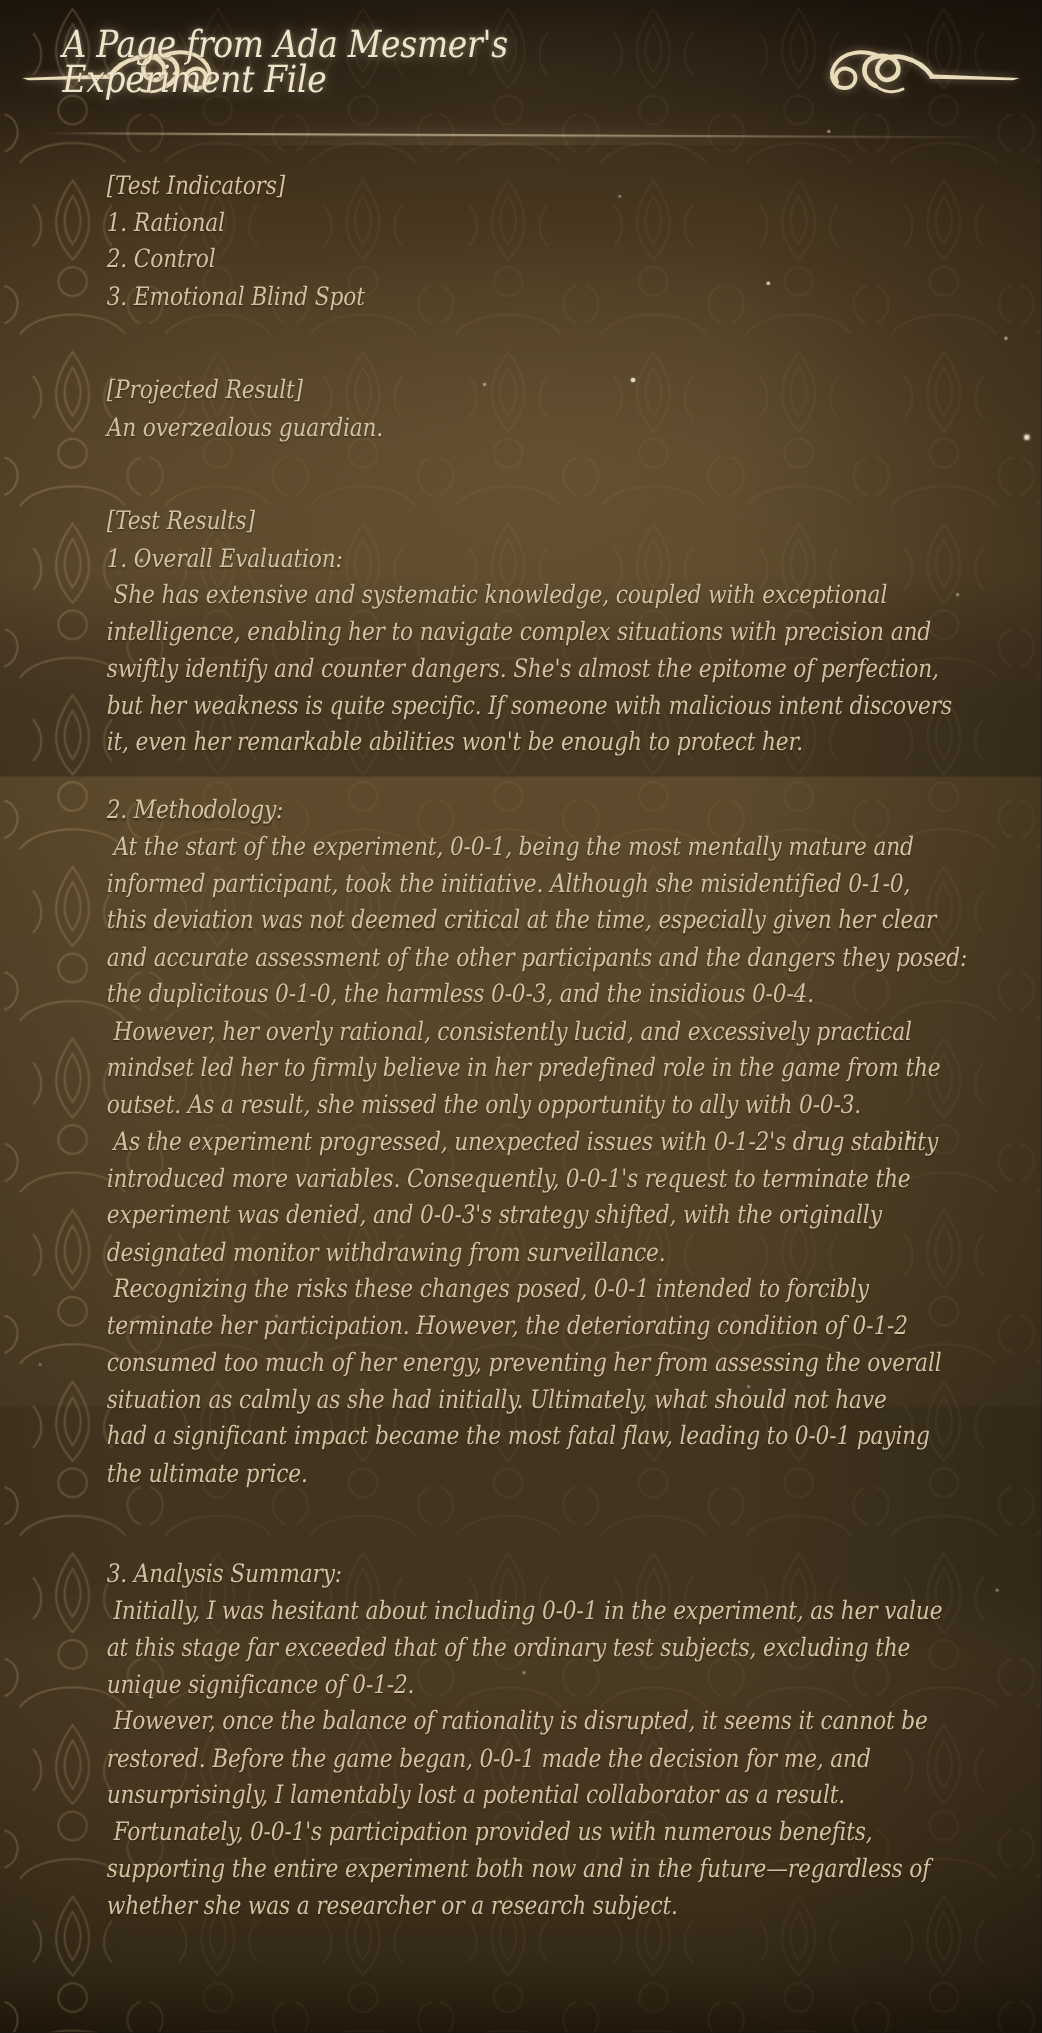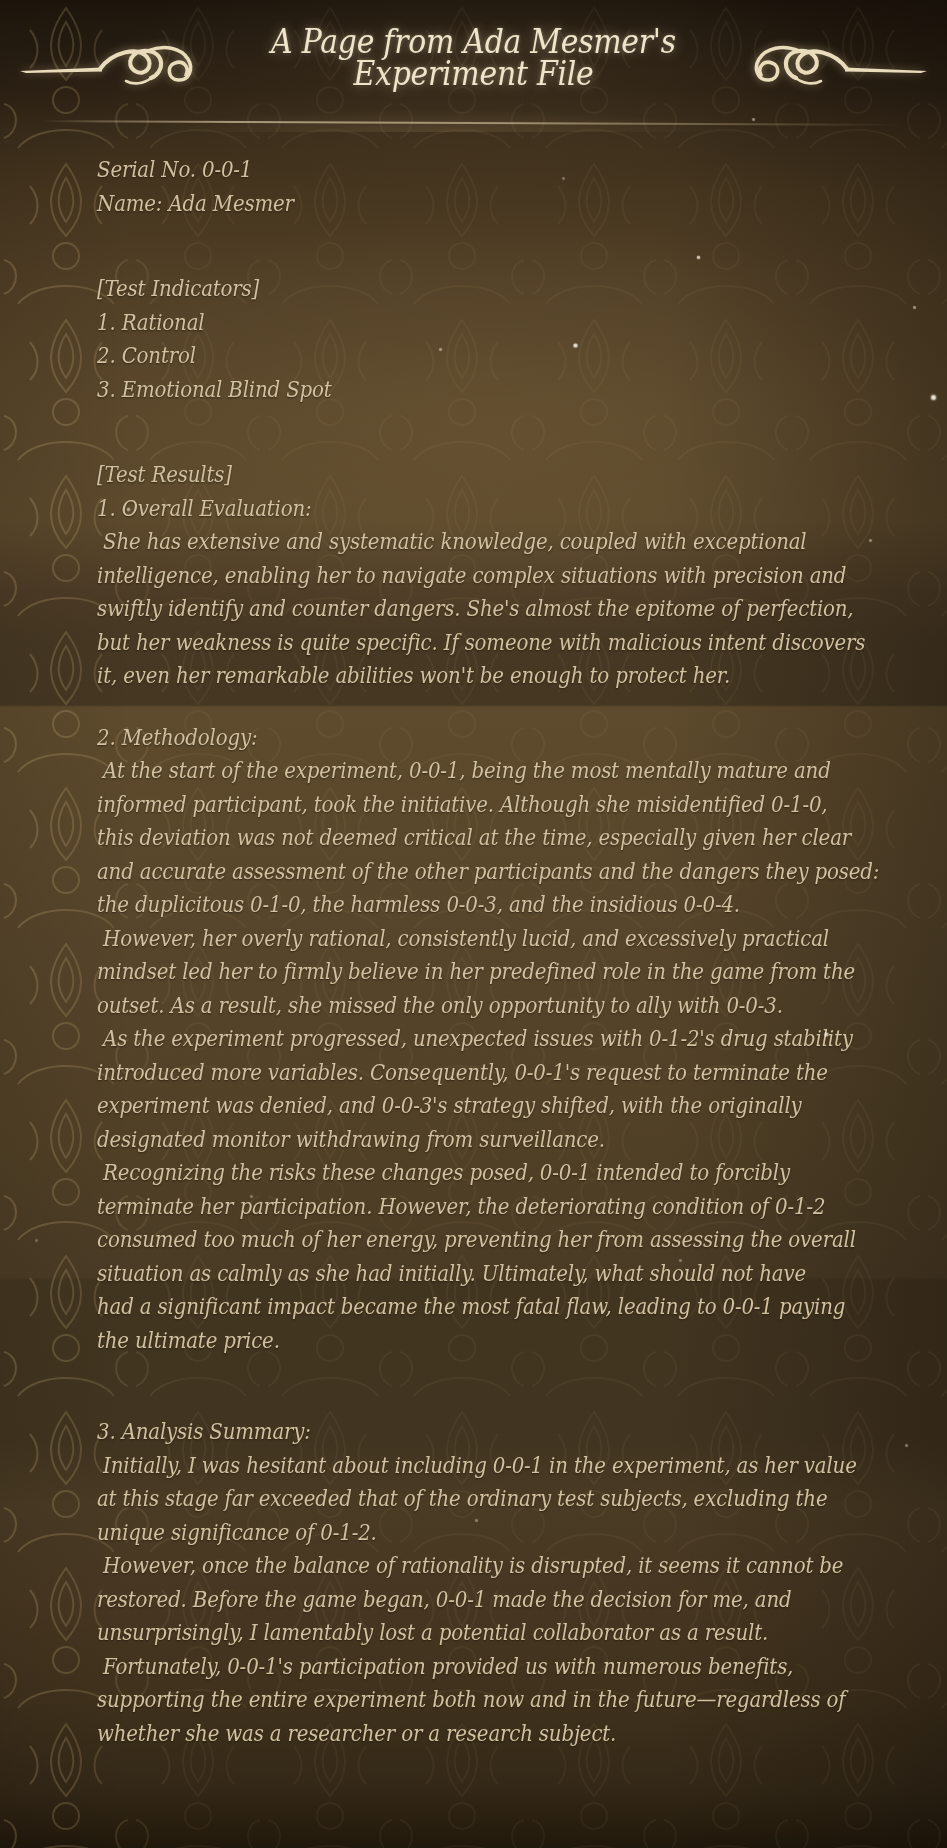--- a/index.html
+++ b/index.html
@@ -28,21 +28,21 @@
   .flourish{position:absolute;top:40px;width:195px;height:62px;filter:drop-shadow(0 0 4px rgba(240,220,175,0.45));}
   .flourish.leftf{left:18px;}
   .flourish.rightf{right:18px;transform:scaleX(-1);}
   #divider-glow{position:absolute;top:98px;left:120px;right:120px;height:34px;
     background:radial-gradient(ellipse 55% 90% at 45% 100%, rgba(205,180,135,0.14), rgba(205,180,135,0) 75%);
     pointer-events:none;}
   #divider{position:absolute;top:122px;left:42px;right:46px;height:2px;border-radius:2px;
     transform:rotate(0.25deg);filter:blur(0.6px);
     background:linear-gradient(90deg, rgba(220,200,160,0) 0%, rgba(225,205,165,0.30) 7%,
       rgba(238,221,184,0.60) 22%, rgba(238,221,184,0.52) 55%, rgba(225,205,165,0.28) 80%, rgba(220,200,160,0) 100%);}
-  #title-block{position:absolute;top:25px;left:0;width:947px;text-align:center;
+  #title-block{position:absolute;top:25px;left:0;width:947px;text-align:left;
     color:#f0e5ca;font-size:34px;line-height:32px;letter-spacing:-0.3px;
     text-shadow:0 0 14px rgba(250,235,200,0.40),0 0 4px rgba(250,235,200,0.30),0 1px 2px rgba(0,0,0,0.55);}
   #title-block .tline{transform:scaleX(0.88);transform-origin:50% 0;white-space:pre;}
   #doc-body{position:absolute;top:153px;left:97px;width:830px;
     color:#d2c1a0;font-size:23px;line-height:33.5px;letter-spacing:-0.2px;
     text-shadow:0 1px 2px rgba(20,12,4,0.6),0 0 6px rgba(235,215,175,0.10);}
   .doc-section{margin-top:52px;}
   .doc-section:first-child{margin-top:0;}
   section[data-name="section-methodology"]{margin-top:28px;}
   section[data-name="section-analysis-summary"]{margin-top:58px;}
@@ -114,29 +114,29 @@
 
   <div id="title-block" data-name="page-title">
     <div class="tline" data-name="page-title-line1">A Page from Ada Mesmer's</div>
     <div class="tline" data-name="page-title-line2">Experiment File</div>
   </div>
 
   <div id="divider-glow" data-name="divider-glow"></div>
   <div id="divider" data-name="title-divider-line"></div>
 
   <div id="doc-body" data-name="document-body">
-      <section class="doc-section" data-name="section-subject-info">
-        <div class="line" data-name="text-line">Serial No. 0-0-1</div>
-        <div class="line" data-name="text-line">Name: Ada Mesmer</div>
-      </section>
       <section class="doc-section" data-name="section-test-indicators">
         <div class="line" data-name="text-line">[Test Indicators]</div>
         <div class="line" data-name="text-line">1. Rational</div>
         <div class="line" data-name="text-line">2. Control</div>
         <div class="line" data-name="text-line">3. Emotional Blind Spot</div>
+      </section>
+      <section class="doc-section" data-name="section-projected-result">
+        <div class="line" data-name="text-line">[Projected Result]</div>
+        <div class="line" data-name="text-line">An overzealous guardian.</div>
       </section>
       <section class="doc-section" data-name="section-test-results-overall">
         <div class="line" data-name="text-line">[Test Results]</div>
         <div class="line" data-name="text-line">1. Overall Evaluation:</div>
         <div class="line" data-name="text-line"> She has extensive and systematic knowledge, coupled with exceptional</div>
         <div class="line" data-name="text-line">intelligence, enabling her to navigate complex situations with precision and</div>
         <div class="line" data-name="text-line">swiftly identify and counter dangers. She's almost the epitome of perfection,</div>
         <div class="line" data-name="text-line">but her weakness is quite specific. If someone with malicious intent discovers</div>
         <div class="line" data-name="text-line">it, even her remarkable abilities won't be enough to protect her.</div>
       </section>

